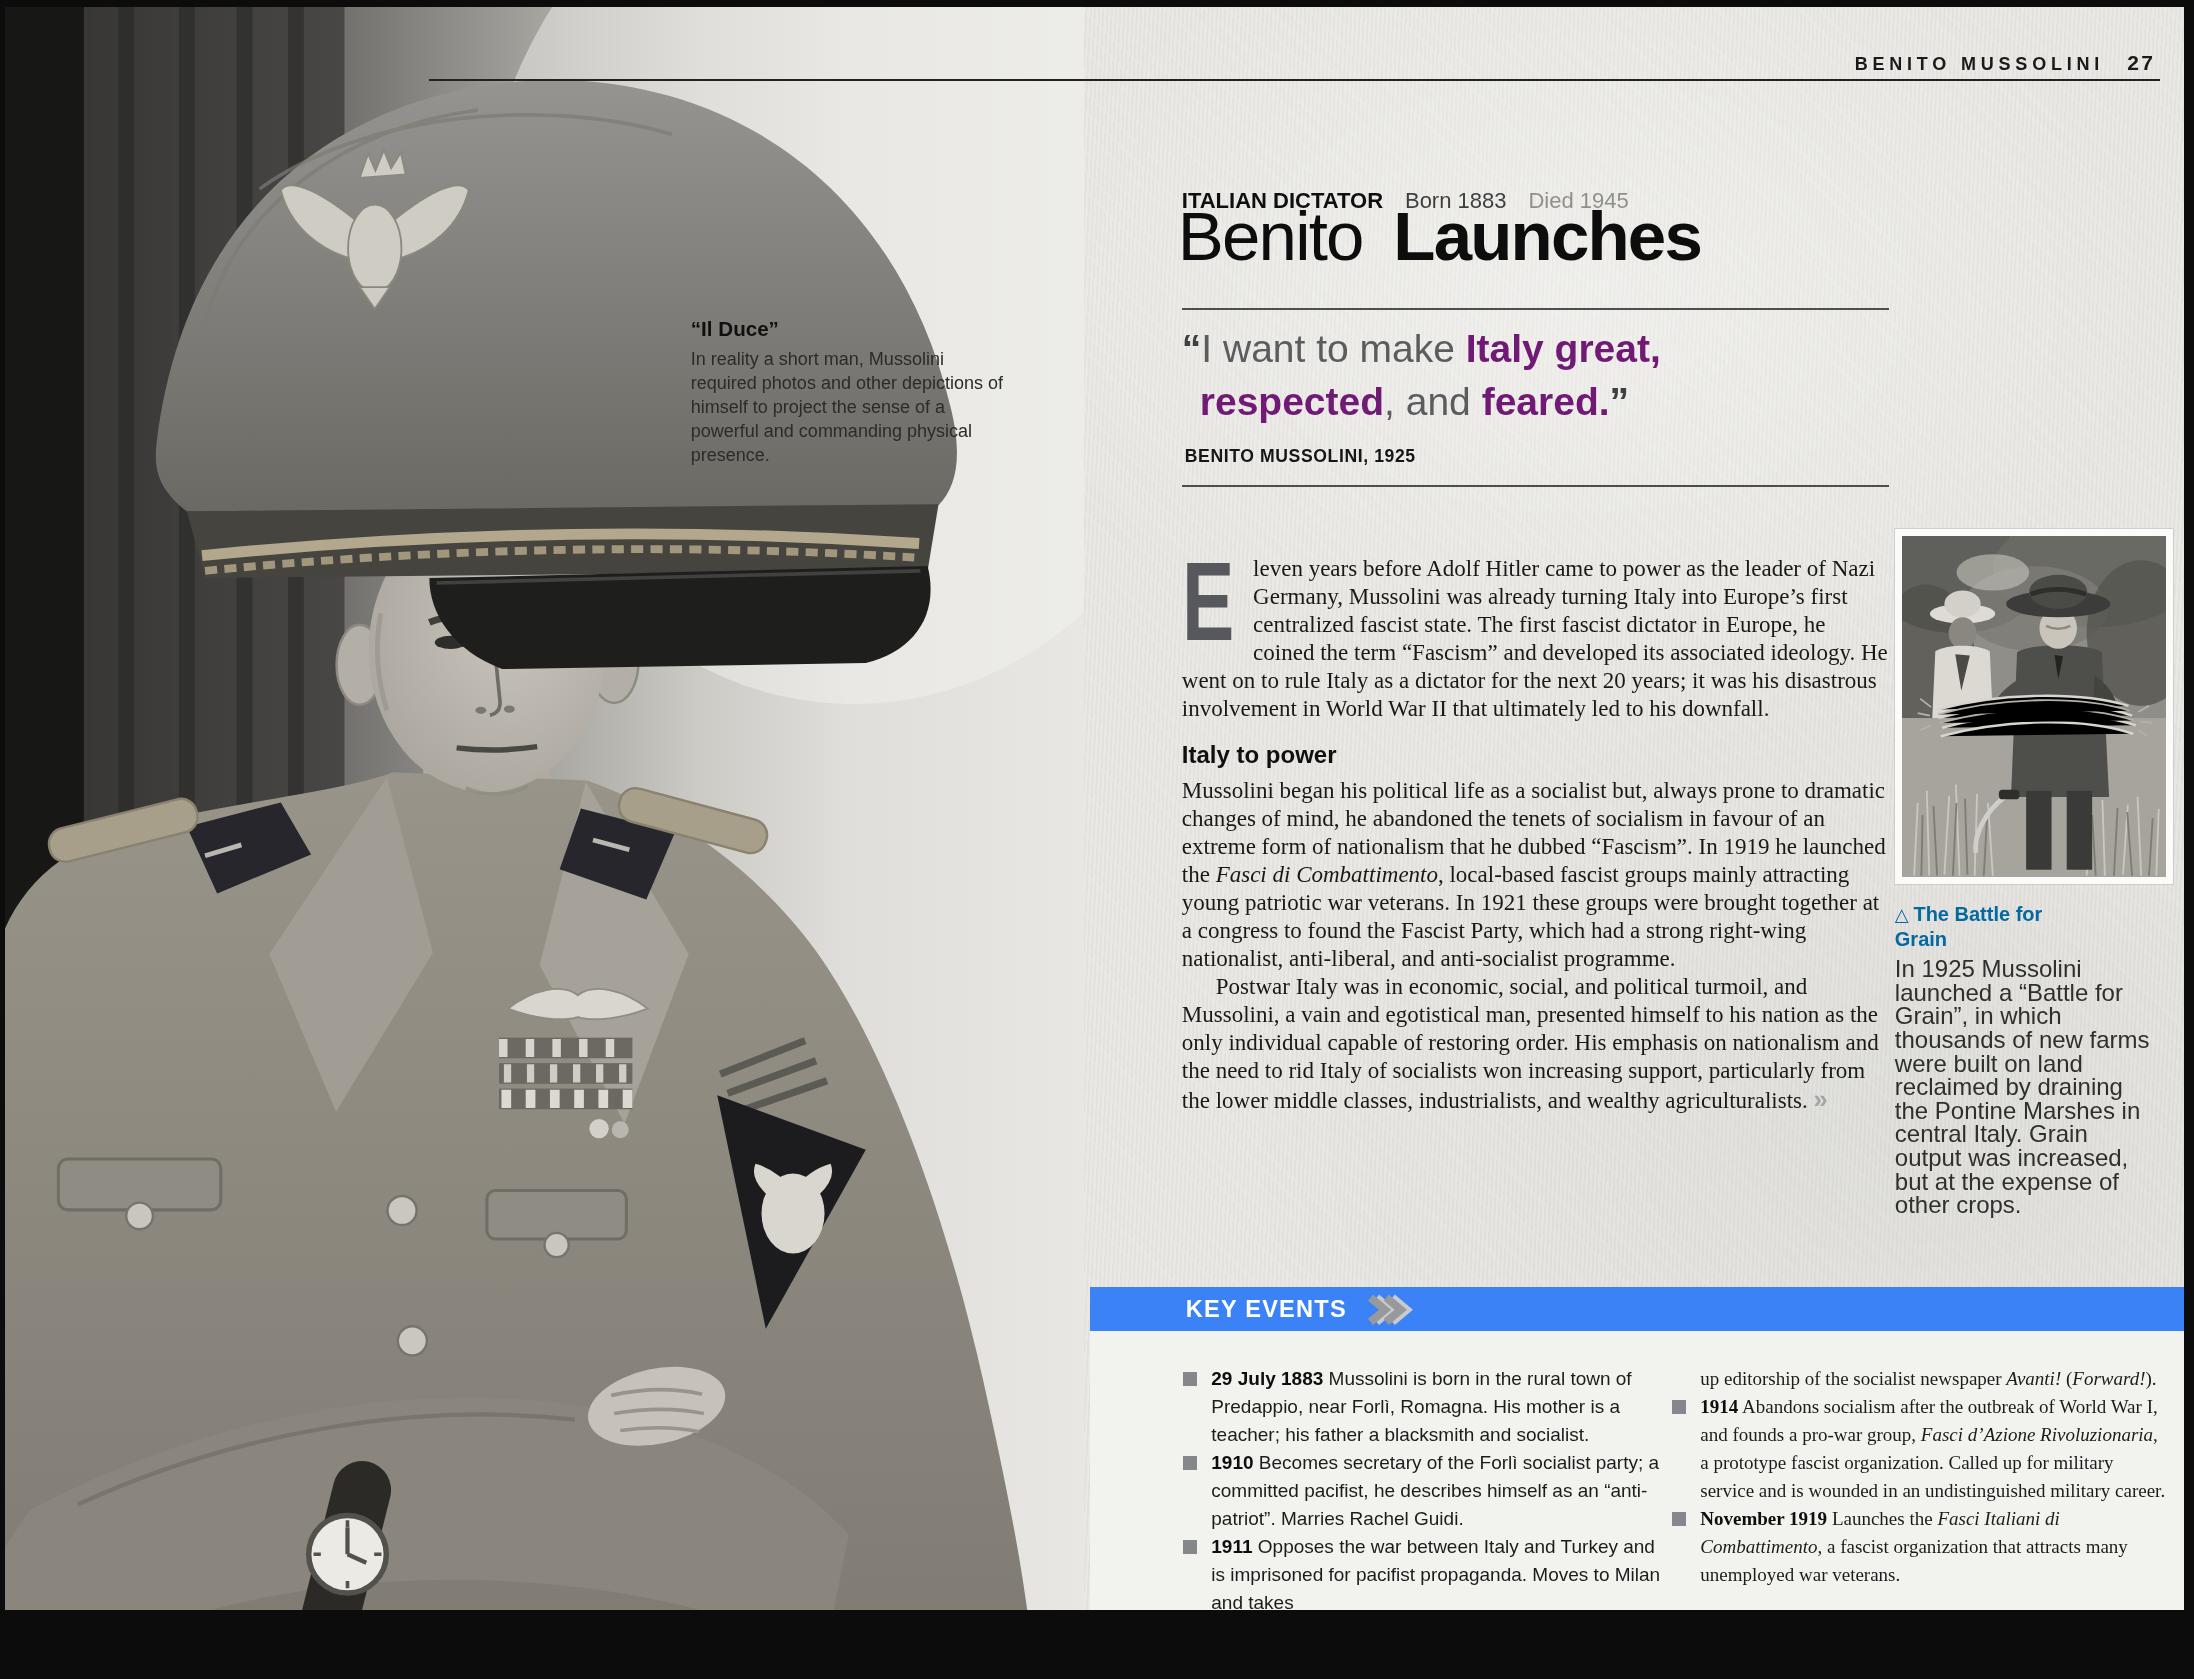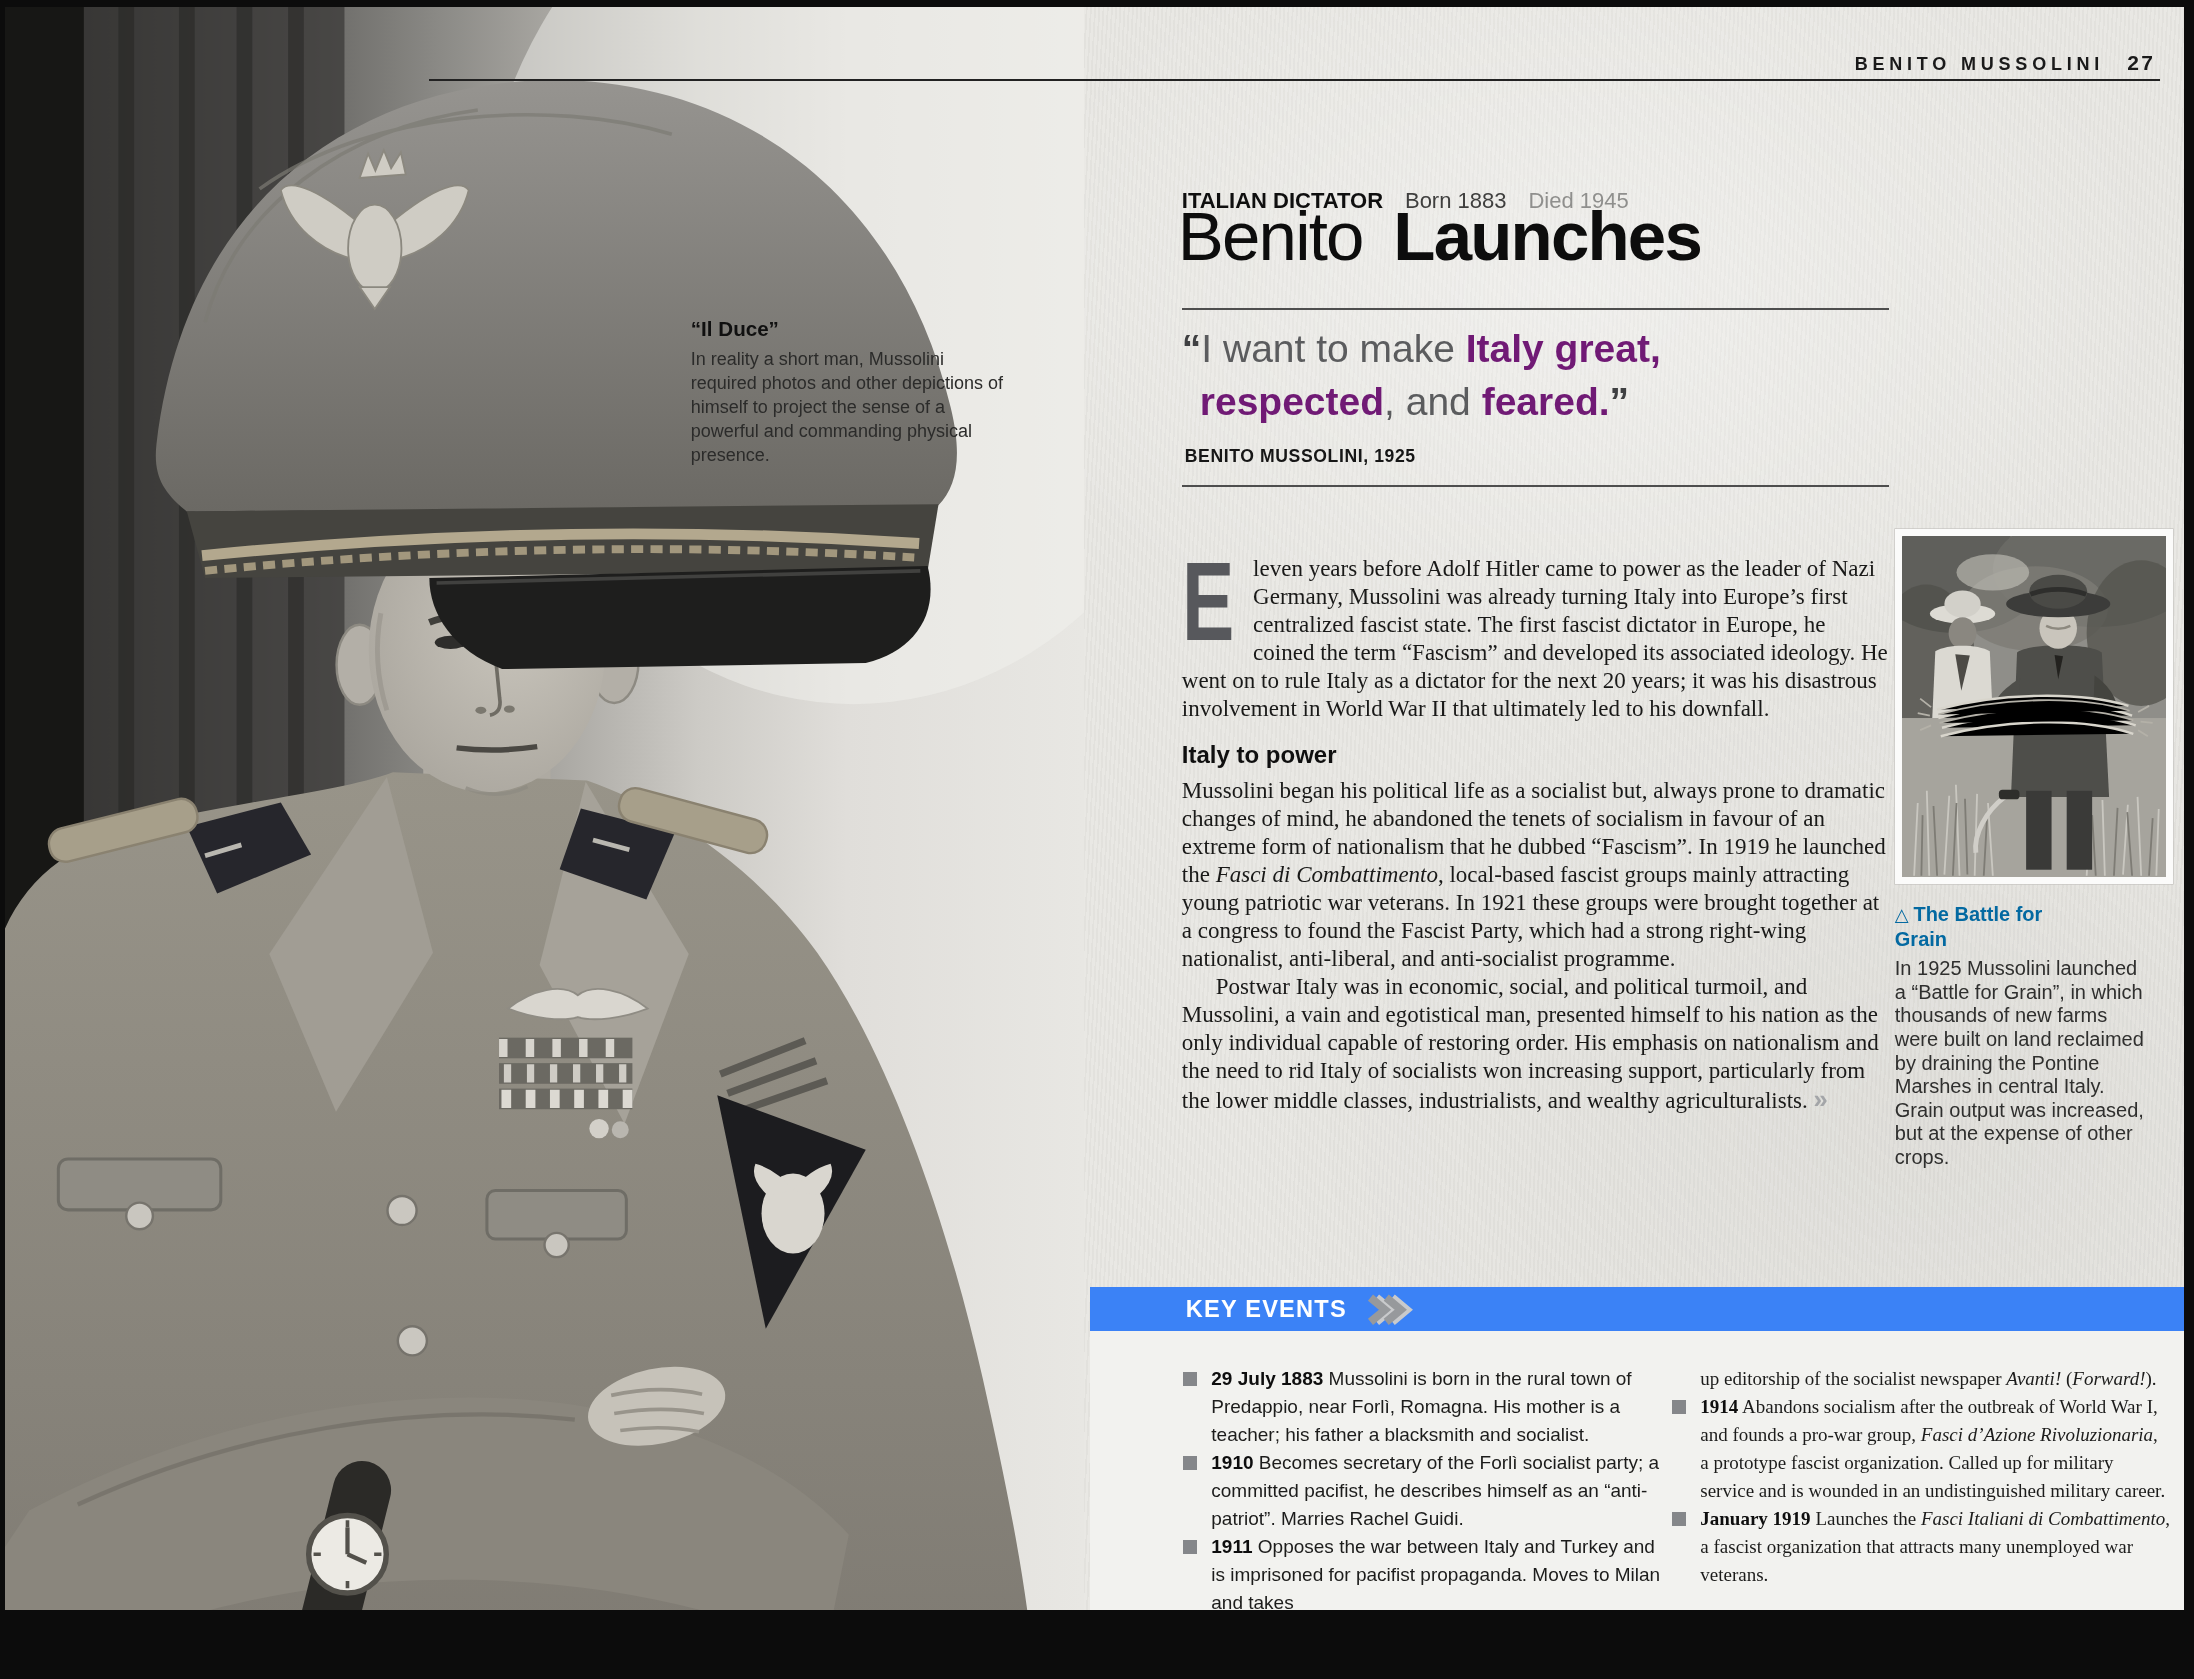--- a/index.html
+++ b/index.html
@@ -54,21 +54,21 @@
                font-size:24px;color:#0f0f0f;}
   .p-indent{text-indent:34px;}
   .more{font-family:"Liberation Sans","DejaVu Sans",sans-serif;font-weight:700;color:#a3a5a8;font-size:25.5px;}
   
   .side-figure{position:absolute;left:1890px;top:522px;width:289px;z-index:6;margin:0;}
   .side-photo{width:264px;height:341px;border:7.3px solid #fbfbfa;box-shadow:0 0 0 0.6px #c2c1bd;background:#9a9994;}
   .side-photo svg{display:block;width:100%;height:100%;}
   .side-figure figcaption{margin-top:18px;color:#2f2f2e;}
   .cap-head{width:158px;font-size:20px;font-weight:700;line-height:24px;color:#0369a1;}
   .tri{font-family:"DejaVu Sans",sans-serif;font-weight:400;font-size:18px;margin-right:4.8px;}
-  .side-figure figcaption p{margin:6px 0 0 0;width:259px;font-size:20px;line-height:23.6px;}
+  .side-figure figcaption p{margin:6px 0 0 0;width:259px;font-size:24px;line-height:23.6px;}
   
   .ke-bar{position:absolute;left:1085px;right:0;top:1280px;height:44px;background:#3b82f6;z-index:7;
           display:flex;align-items:center;}
   .ke-bar .ke-head{color:#ffffff;font-size:23.6px;font-weight:700;letter-spacing:1.2px;margin-left:96px;}
   .ke-bar svg{margin-left:15.8px;}
   .ke-panel{position:absolute;left:1085px;right:0;top:1324px;bottom:0;background:#f2f2ef;z-index:6;}
   .ke-col{position:absolute;top:34px;font-size:19px;line-height:28px;color:#1c1c1b;}
   .ke-col.left{left:93px;width:489px;}
   .ke-col.right{left:582px;width:499px;font-family:Liberation Serif, serif;}
   .ke-item{position:relative;padding-left:28.5px;margin:0;}
@@ -305,19 +305,19 @@
   </div>
   <div class="ke-panel">
     <div class="ke-col left">
       <div class="ke-item"><span class="bullet"></span><span class="ke-text"><span class="seg-bold">29 July 1883</span><span class="seg-normal"> Mussolini is born in the rural town of Predappio, near Forlì, Romagna. His mother is a teacher; his father a blacksmith and socialist.</span></span></div>
       <div class="ke-item"><span class="bullet"></span><span class="ke-text"><span class="seg-bold">1910</span><span class="seg-normal"> Becomes secretary of the Forlì socialist party; a committed pacifist, he describes himself as an “anti-patriot”. Marries Rachel Guidi.</span></span></div>
       <div class="ke-item"><span class="bullet"></span><span class="ke-text"><span class="seg-bold">1911</span><span class="seg-normal"> Opposes the war between Italy and Turkey and is imprisoned for pacifist propaganda. Moves to Milan and takes</span></span></div>
     </div>
     <div class="ke-col right">
       <div class="ke-item no-bullet"><span class="ke-text"><span class="seg-normal">up editorship of the socialist newspaper </span><span class="seg-italic">Avanti!</span><span class="seg-normal"> (</span><span class="seg-italic">Forward!</span><span class="seg-normal">).</span></span></div>
       <div class="ke-item"><span class="bullet"></span><span class="ke-text"><span class="seg-bold">1914</span><span class="seg-normal"> Abandons socialism after the outbreak of World War I, and founds a pro-war group, </span><span class="seg-italic">Fasci d’Azione Rivoluzionaria</span><span class="seg-normal">, a prototype fascist organization. Called up for military service and is wounded in an undistinguished military career.</span></span></div>
-      <div class="ke-item"><span class="bullet"></span><span class="ke-text"><span class="seg-bold">January 1919</span><span class="seg-normal"> Launches the </span><span class="seg-italic">Fasci Italiani di Combattimento</span><span class="seg-normal">, a fascist organization that attracts many unemployed war veterans.</span></span></div>
+      <div class="ke-item"><span class="bullet"></span><span class="ke-text"><span class="seg-bold">November 1919</span><span class="seg-normal"> Launches the </span><span class="seg-italic">Fasci Italiani di Combattimento</span><span class="seg-normal">, a fascist organization that attracts many unemployed war veterans.</span></span></div>
     </div>
   </div>
 
  </div>
 </div>
 
 
 </body></html>

